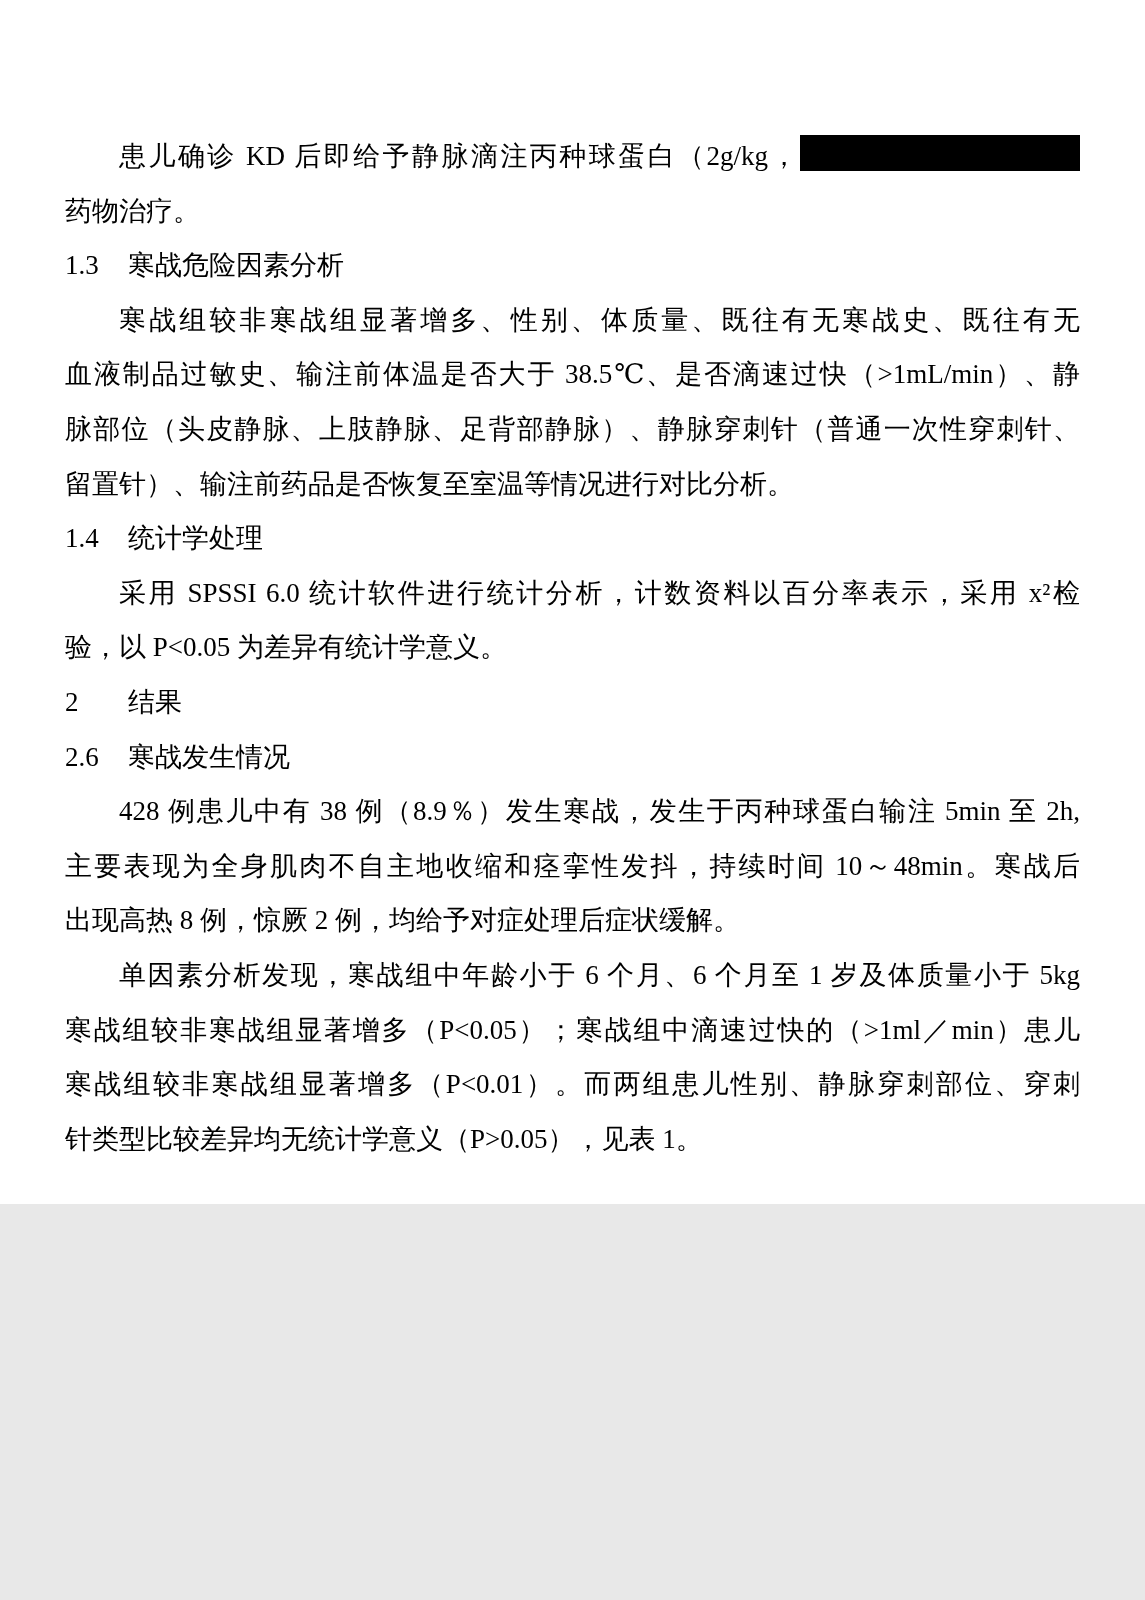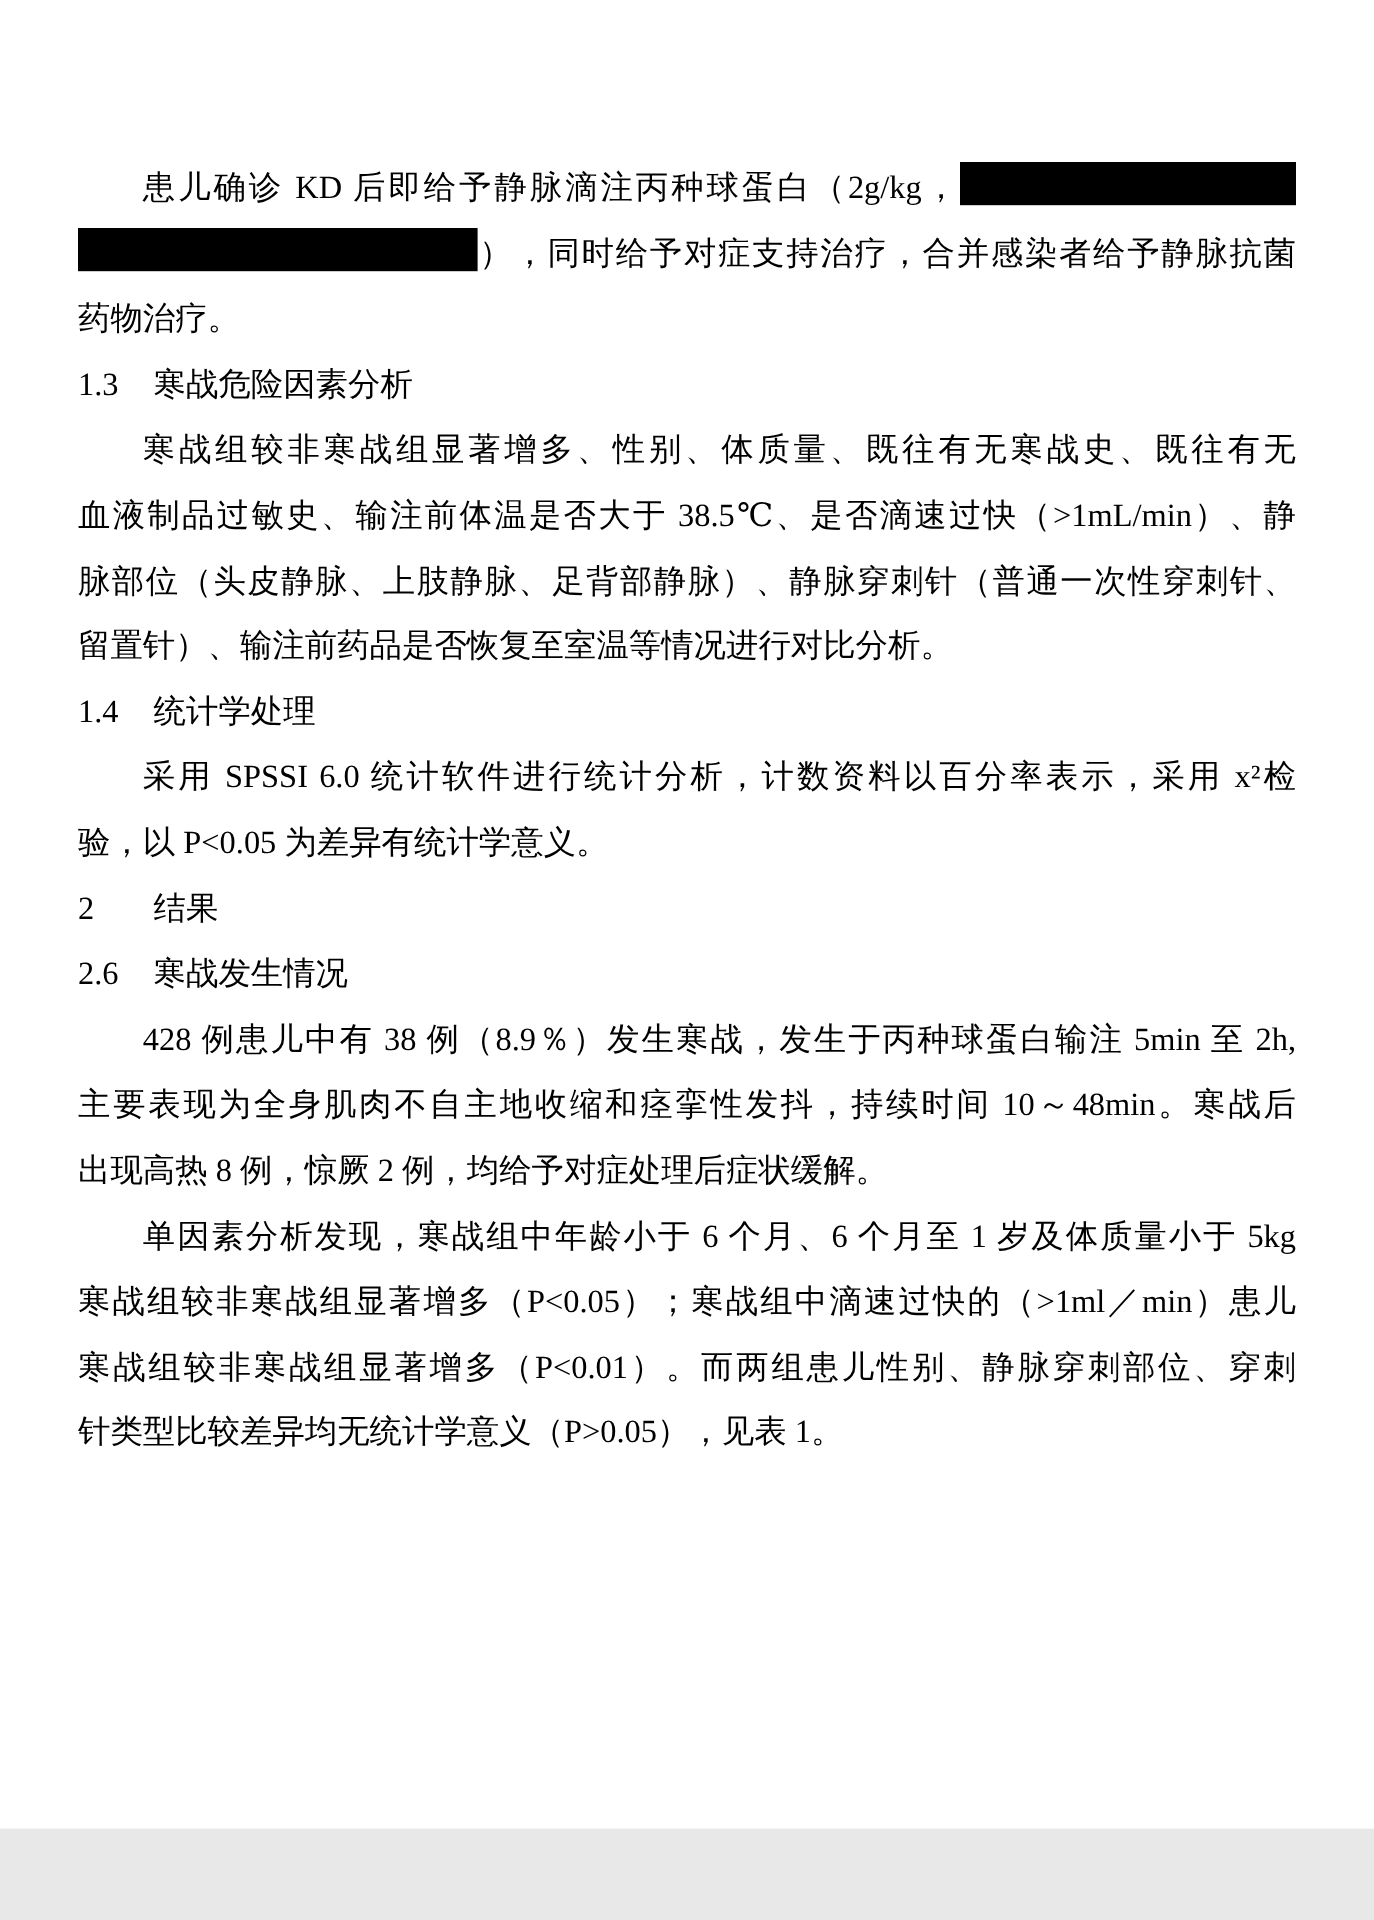--- a/index.html
+++ b/index.html
@@ -1,19 +1,19 @@
 <!DOCTYPE html>
 <html><head>
 <meta charset="utf-8">
 <style>
   html, body { margin: 0; padding: 0; background: #e8e8e8; }
   .page {
     position: relative;
     width: 1145px;
-    height: 1524px;
+    height: 1204px;
     margin: 0 auto;
     background: #ffffff;
     color: #000000;
     font-family: "Liberation Serif", "DejaVu Serif", serif;
     overflow: hidden;
   }
   .doc {
     position: absolute;
     left: 65px;
     top: 129px;
@@ -46,21 +46,20 @@
   .r2 { width: 333px; }
 </style>
 </head>
 <body>
 
 <div class="page">
   <div class="doc">
 
     <div class="line indent just"><span>患儿确诊 KD 后即给予静脉滴注丙种球蛋白（2g/kg，</span><span class="redaction r1"></span></div>
 
-    <div class="line just"><span class="redaction r2"></span><span>），同时给予对症支持治疗，合并感染者给予静脉抗菌</span></div>
 
     <div class="line">药物治疗。</div>
 
     <div class="line"><span class="hnum">1.3</span><span>寒战危险因素分析</span></div>
 
     <div class="line indent just">寒战组较非寒战组显著增多、性别、体质量、既往有无寒战史、既往有无</div>
     <div class="line just">血液制品过敏史、输注前体温是否大于 38.5℃、是否滴速过快（&gt;1mL/min）、静</div>
     <div class="line just">脉部位（头皮静脉、上肢静脉、足背部静脉）、静脉穿刺针（普通一次性穿刺针、</div>
     <div class="line">留置针）、输注前药品是否恢复至室温等情况进行对比分析。</div>
 

